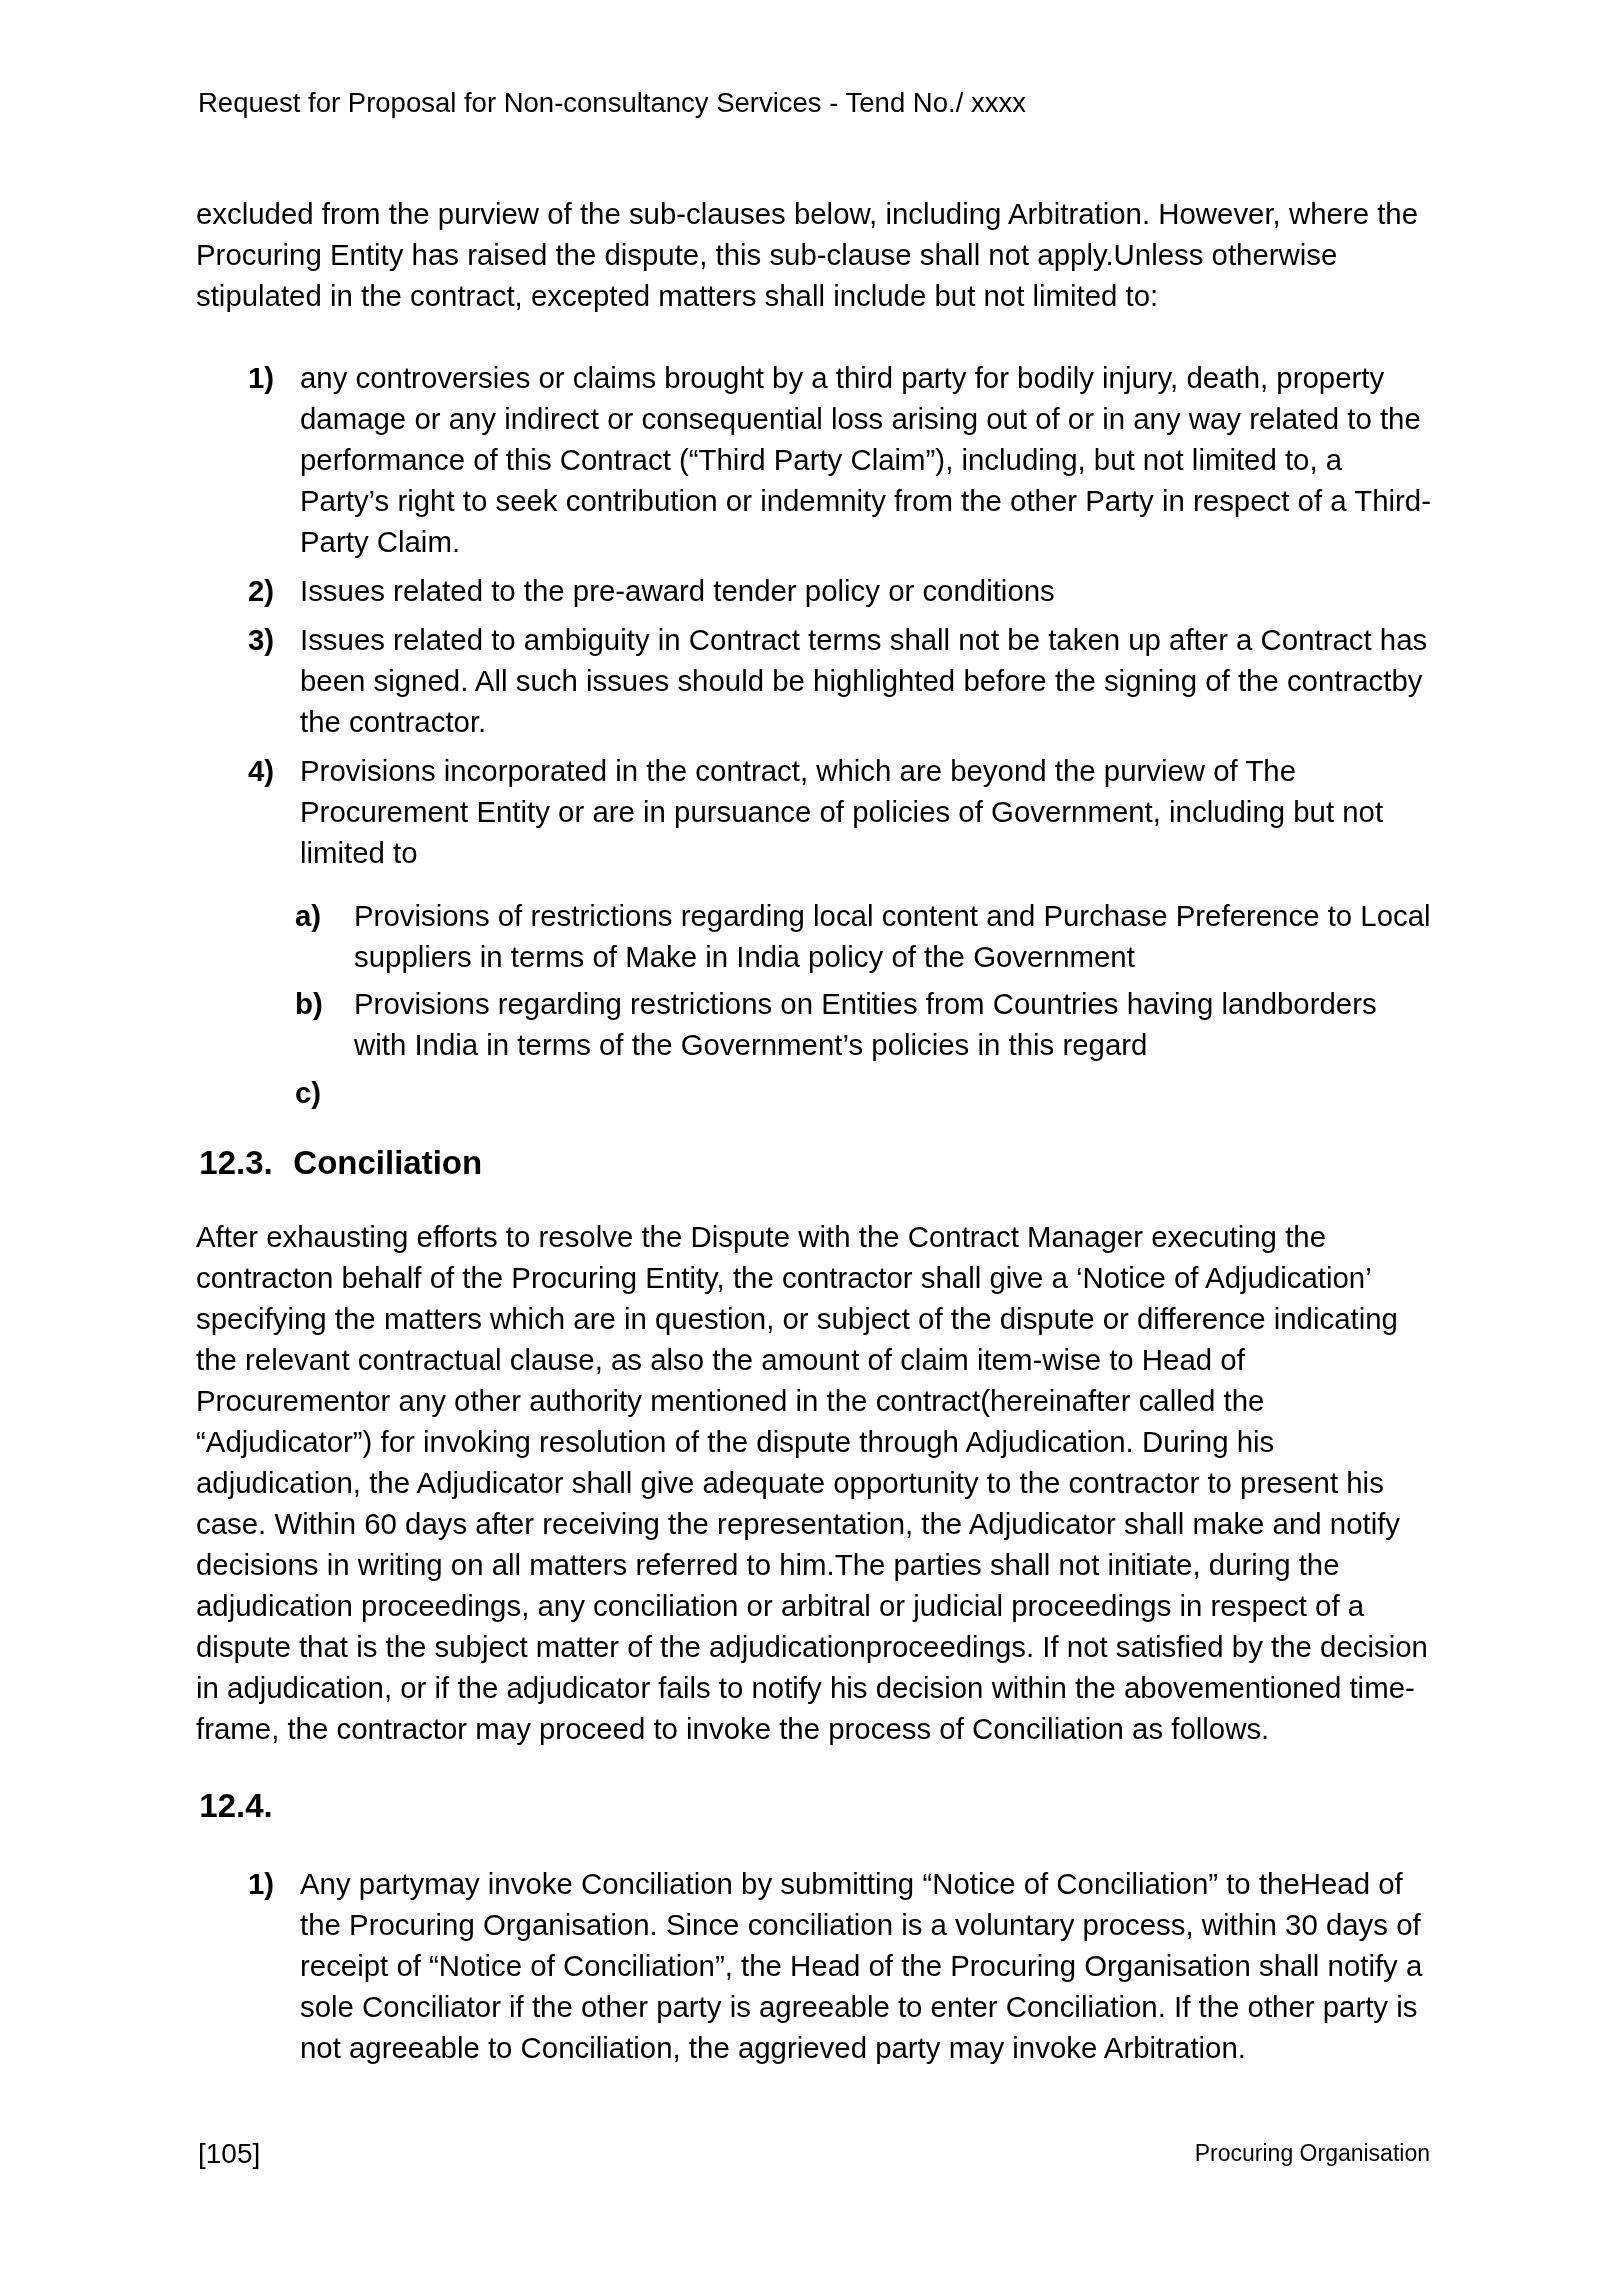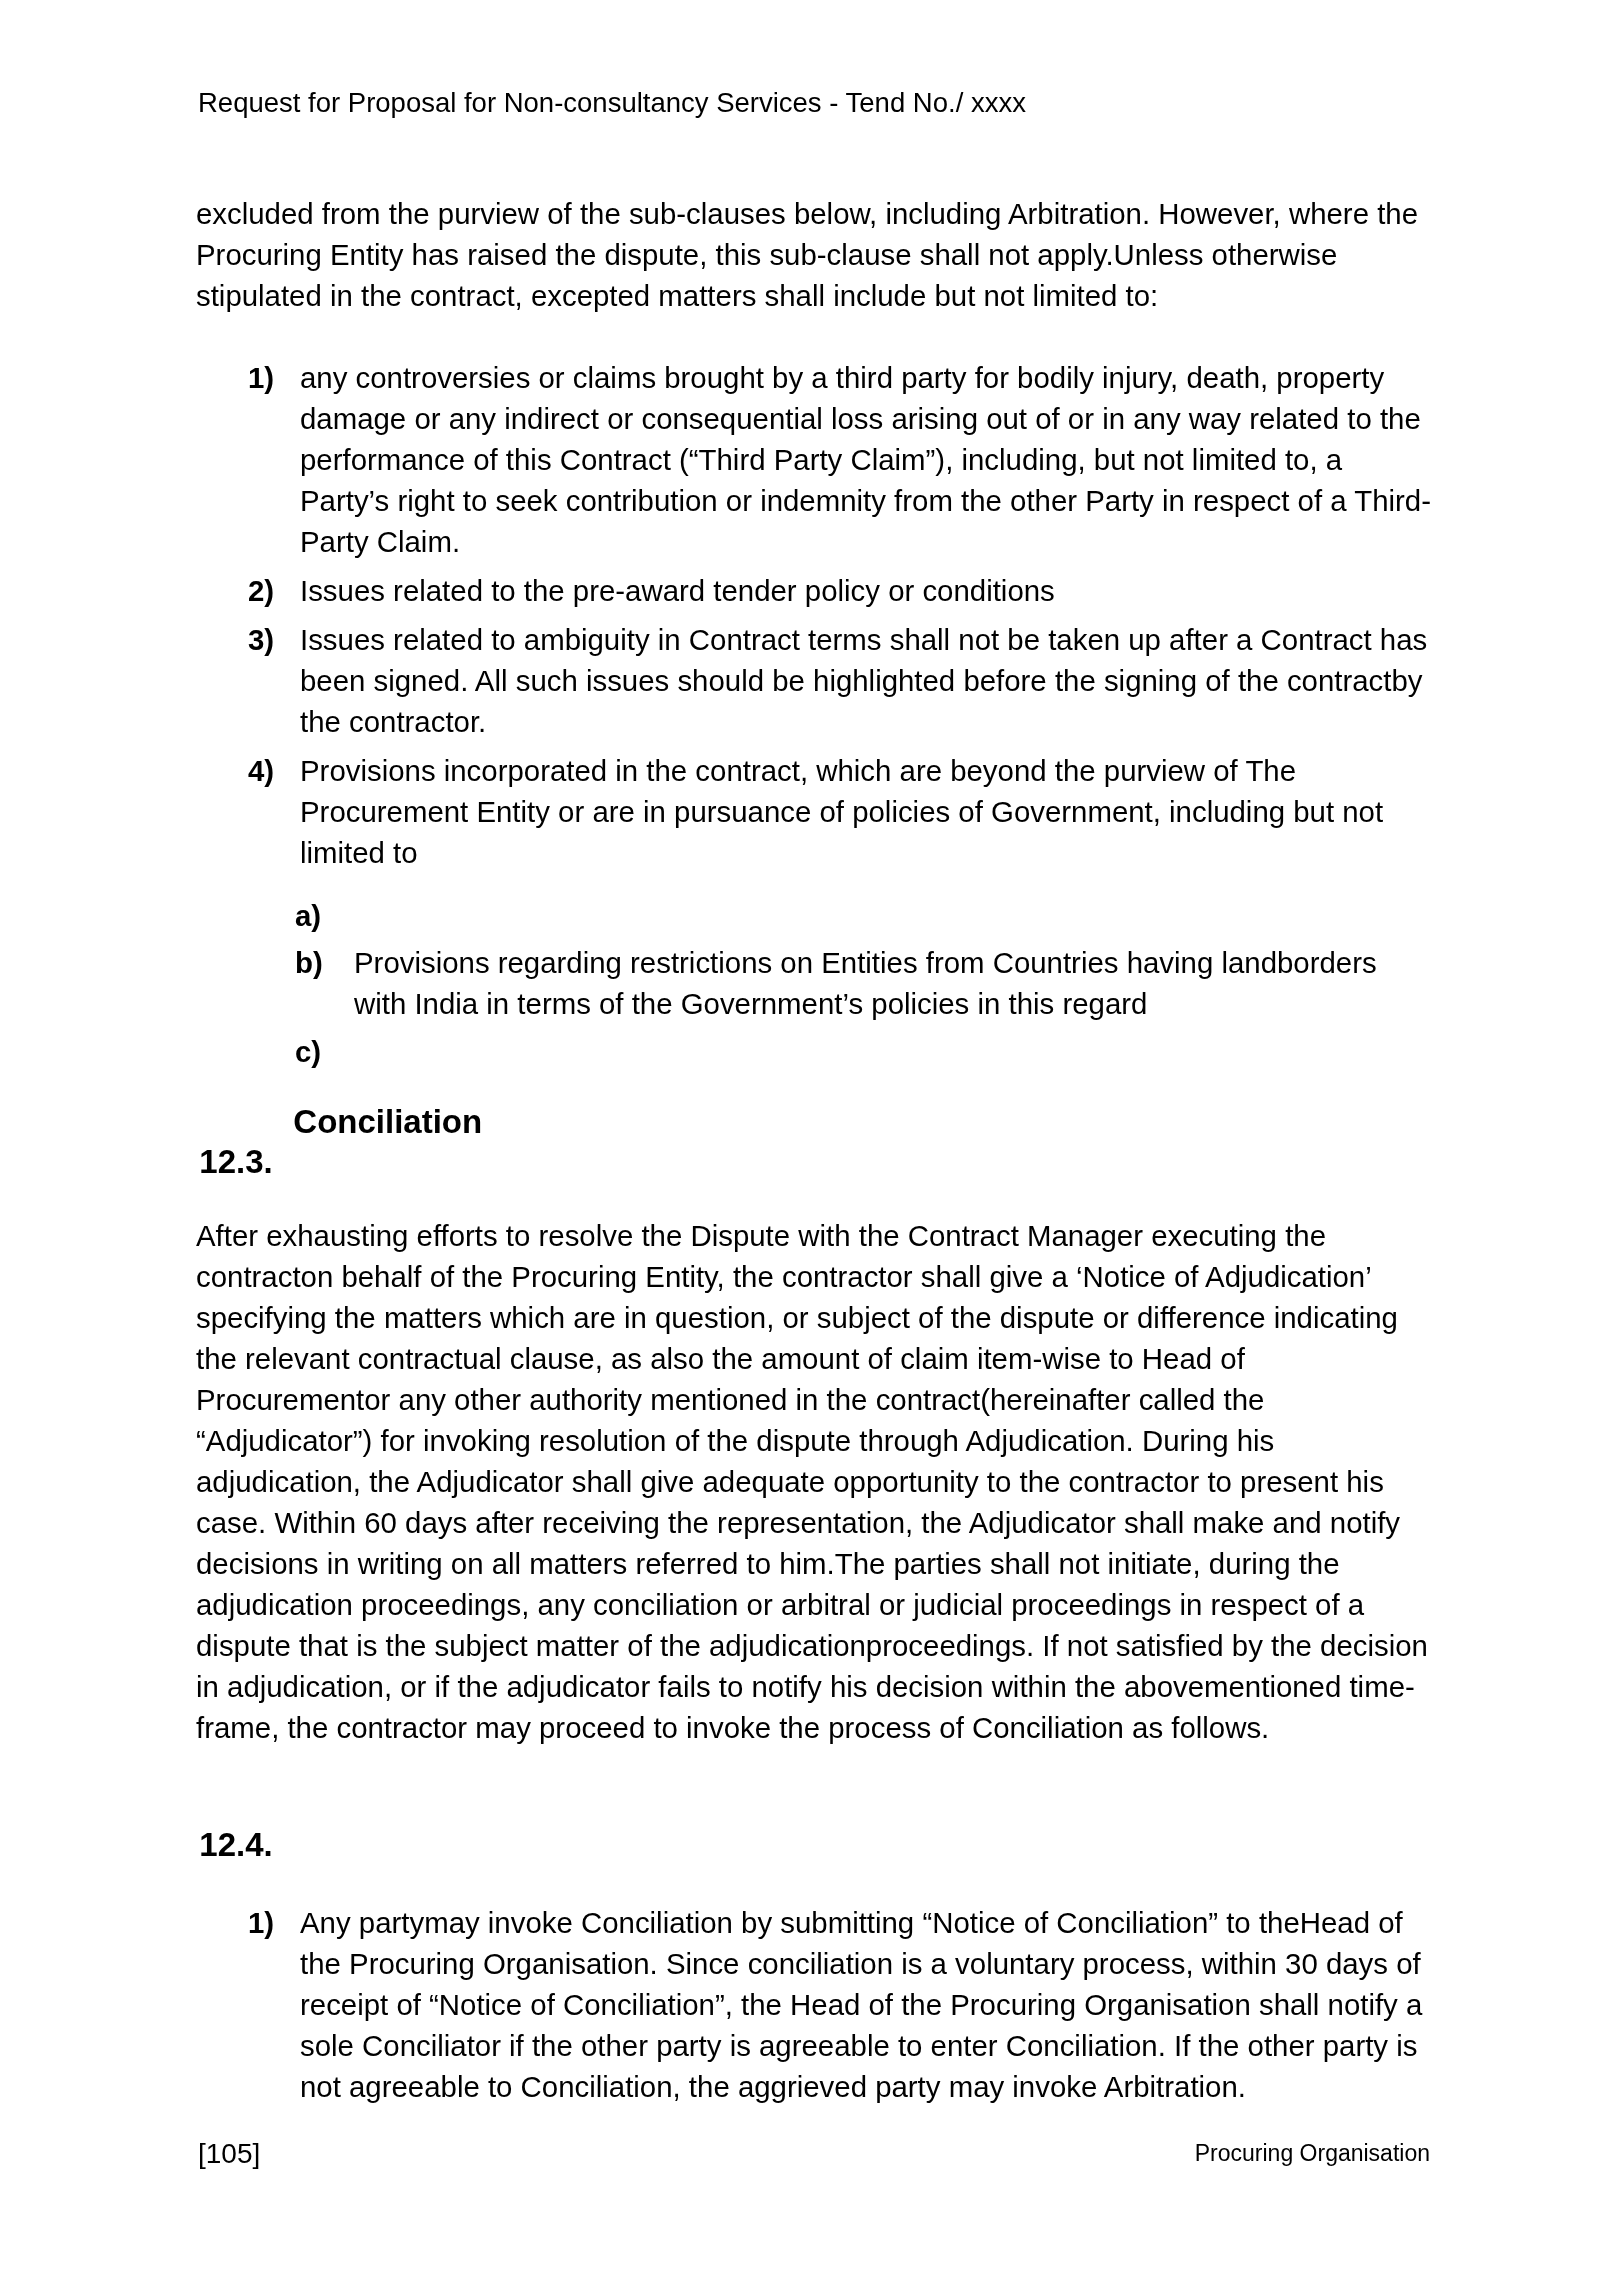--- a/index.html
+++ b/index.html
@@ -42,21 +42,21 @@
   .sublist { margin-top: 22px; }
   .sublist .list-item { margin-bottom: 6.5px; }
   .section-heading {
     display: flex;
     font-weight: bold;
     font-size: 33px;
     line-height: 41px;
     margin: 29px 0 33px 0;
     padding-left: 3.3px;
   }
-  .heading-number { flex: none; width: 94px; margin-top: 40px; }
+  .heading-number { flex: none; width: 94px; }
   .section-heading.second { margin-top: 36px; margin-bottom: 37px; }
   .list-block { margin-top: 0; }
   .page-footer-left {
     position: absolute;
     top: 2135px;
     left: 198px;
     font-size: 28px;
     line-height: 37px;
   }
   .page-footer-right {
@@ -93,20 +93,21 @@
         <span class="item-text">Issues related to ambiguity in Contract terms shall not be taken up after a Contract has been signed. All such issues should be highlighted before the signing of the contractby the contractor.</span>
       </div>
       <div class="list-item">
         <span class="marker-1">4)</span>
         <span class="item-text">Provisions incorporated in the contract, which are beyond the purview of The Procurement Entity or are in pursuance of policies of Government, including but not limited to</span>
       </div>
 
       <div class="sublist">
         <div class="list-item">
           <span class="marker-2">a)</span>
+          <span class="item-text">Provisions of restrictions regarding local content and Purchase Preference to Local suppliers in terms of Make in India policy of the Government</span>
         </div>
         <div class="list-item">
           <span class="marker-2">b)</span>
           <span class="item-text">Provisions regarding restrictions on Entities from Countries having landborders with India in terms of the Government’s policies in this regard</span>
         </div>
         <div class="list-item">
           <span class="marker-2">c)</span>
         </div>
       </div>
     </div>

